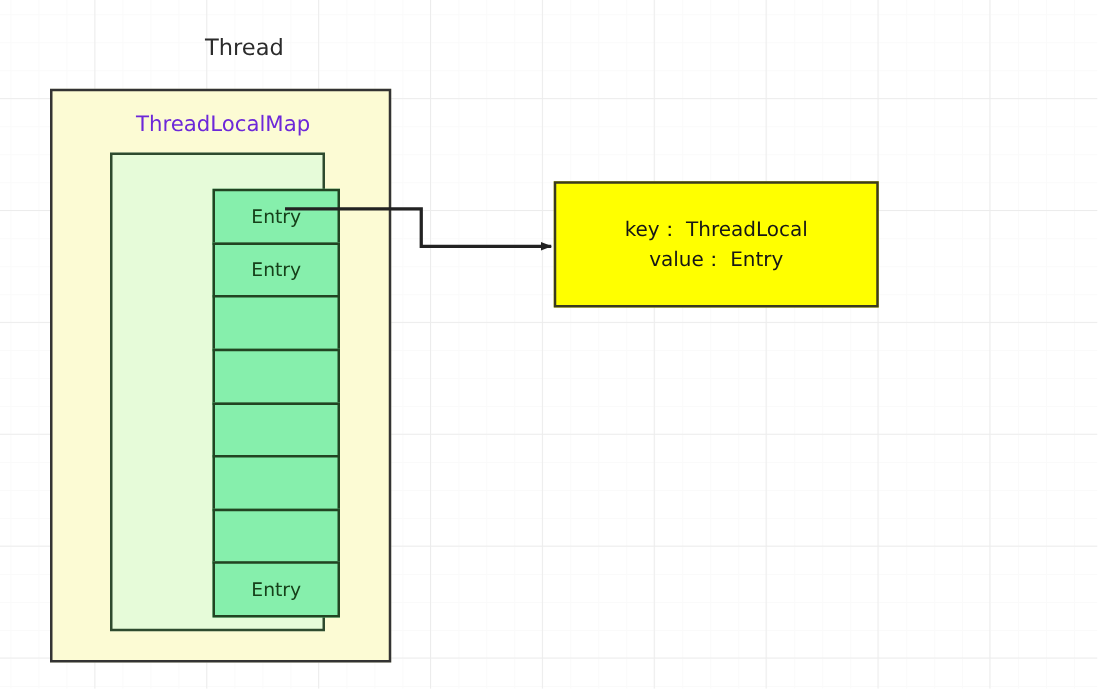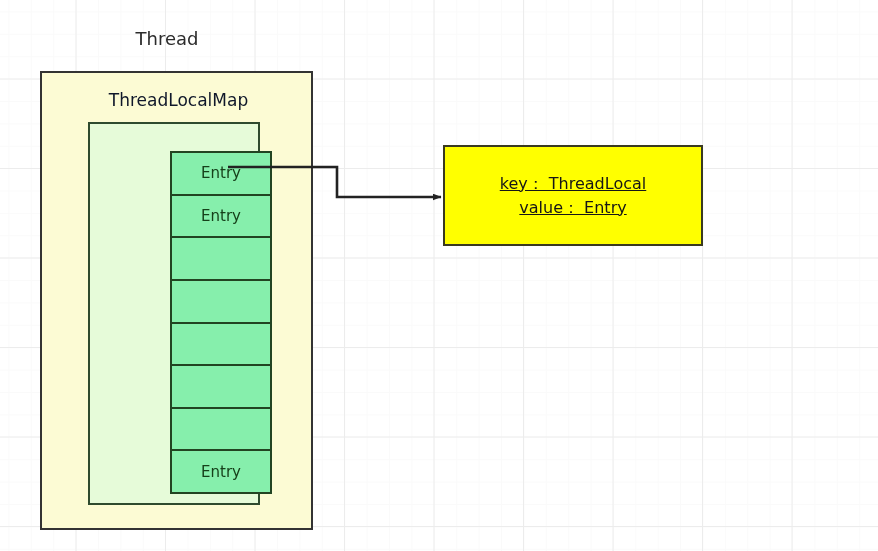--- a/index.html
+++ b/index.html
@@ -32,21 +32,21 @@
       -14px -11px,
       -14px -11px;
   }
 
   
   .thread-label {
     position: absolute;
     left: 107px;
     top: 27px;
     width: 120px;
-    text-align: center;
+    text-align: right;
     font-size: 18px;
     color: #2b2b2b;
     line-height: 24px;
     white-space: nowrap;
   }
   .thread-box {
     position: absolute;
     left: 40px;
     top: 71px;
     width: 273px;
@@ -55,21 +55,21 @@
     border: 2px solid #333333;
     box-sizing: border-box;
   }
   .tlm-label {
     position: absolute;
     left: 0px;
     top: 16px;
     width: 273px;
     text-align: center;
     font-size: 17px;
-    color: #0f172a;
+    color: #6d28d9;
     line-height: 22px;
     white-space: nowrap;
   }
 
   
   .map-box {
     position: absolute;
     left: 46px;     
     top: 49px;      
     width: 172px;
@@ -130,21 +130,20 @@
     display: flex;
     flex-direction: column;
     align-items: center;
     justify-content: center;
   }
   .kv-line {
     font-size: 16px;
     color: #161616;
     line-height: 24px;
     white-space: nowrap;
-    text-decoration: underline;
   }
 
   
   .connector {
     position: absolute;
     left: 0;
     top: 0;
     width: 878px;
     height: 551px;
     pointer-events: none;

